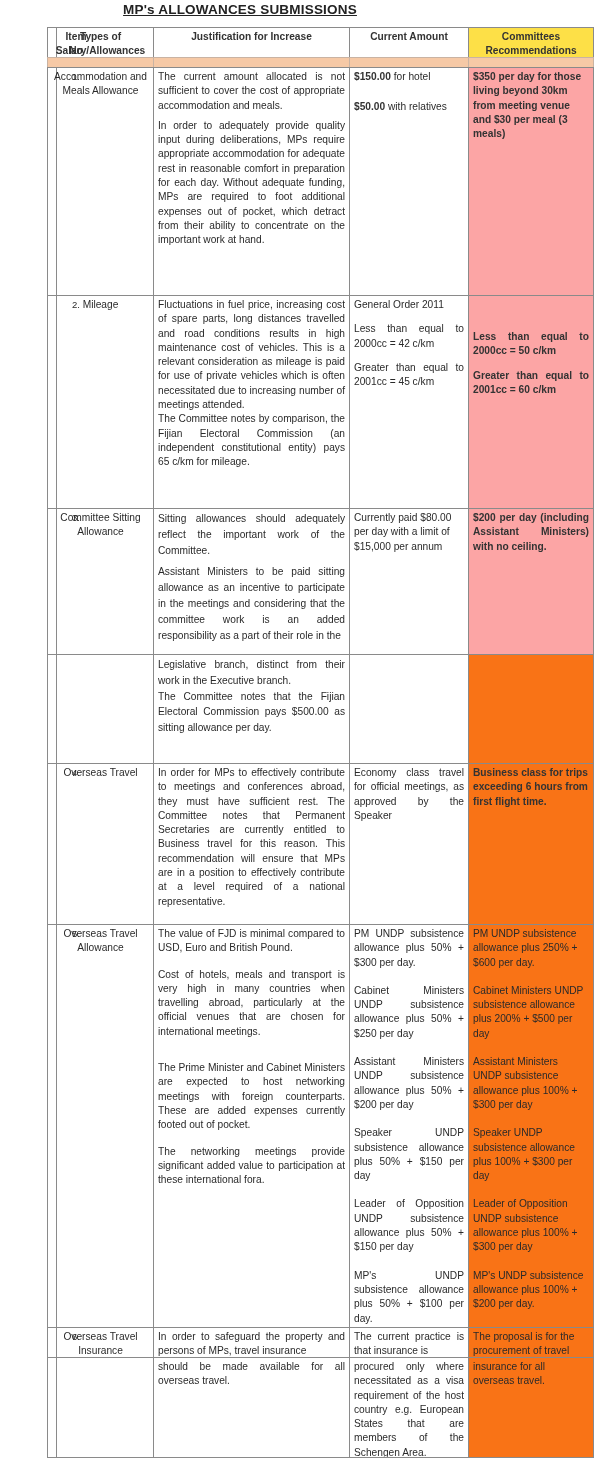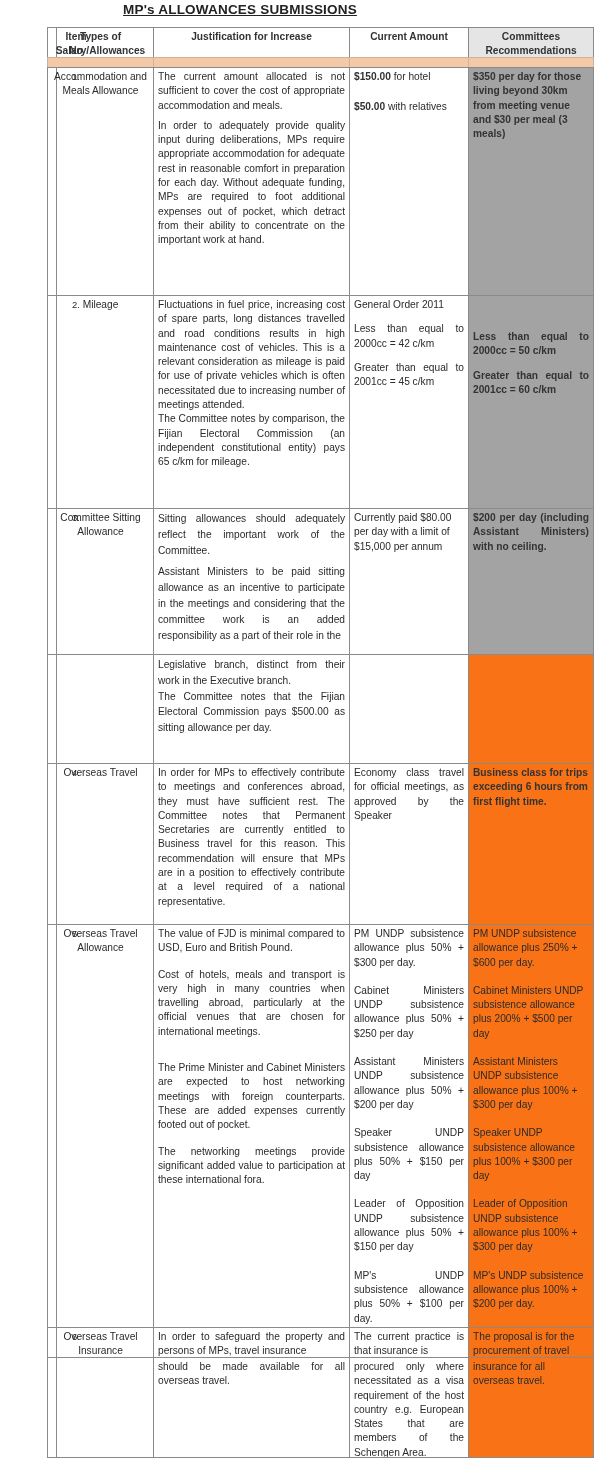--- a/index.html
+++ b/index.html
@@ -12,23 +12,23 @@
   .row { position:absolute; left:0; width:586px; }
   .cell { position:absolute; top:0; bottom:0; box-sizing:border-box;
           border-left:1px solid #8a8a8a; border-top:1px solid #8a8a8a;
           font-size:10.2px; line-height:14.3px; padding:2px 4px; overflow:hidden; }
   .c1 { left:0; width:39px; text-align:center;margin-left:48px; }
   .c2 { left:39px; width:106px; text-align:center; }
   .c3 { left:145px; width:196px; text-align:justify; }
   .c4 { left:341px; width:119px; text-align:justify; }
   .c5 { left:460px; width:126px; border-right:1px solid #8a8a8a; }
   .hdr .cell { font-weight:bold; font-size:10.2px; text-align:center; line-height:13.5px; color:#333; }
-  .hdr .c5 { background:#e5e5e5; }
+  .hdr .c5 { background:#fde047; }
   .band .cell { background:#f6c9a6; border-color:#c9b3a3; }
-  .pink { background:#a3a3a3; }
+  .pink { background:#fca5a5; }
   .grey { background:#f97316; }
   .bold { font-weight:bold; color:#333; }
   .lastrow { border-bottom:1px solid #8a8a8a; }
   p { margin:0 0 6px 0; }
   .num { font-size:9.5px; }
   .just { text-align:justify; }
   .left { text-align:left; }
 </style>
 </head>
 <body>

